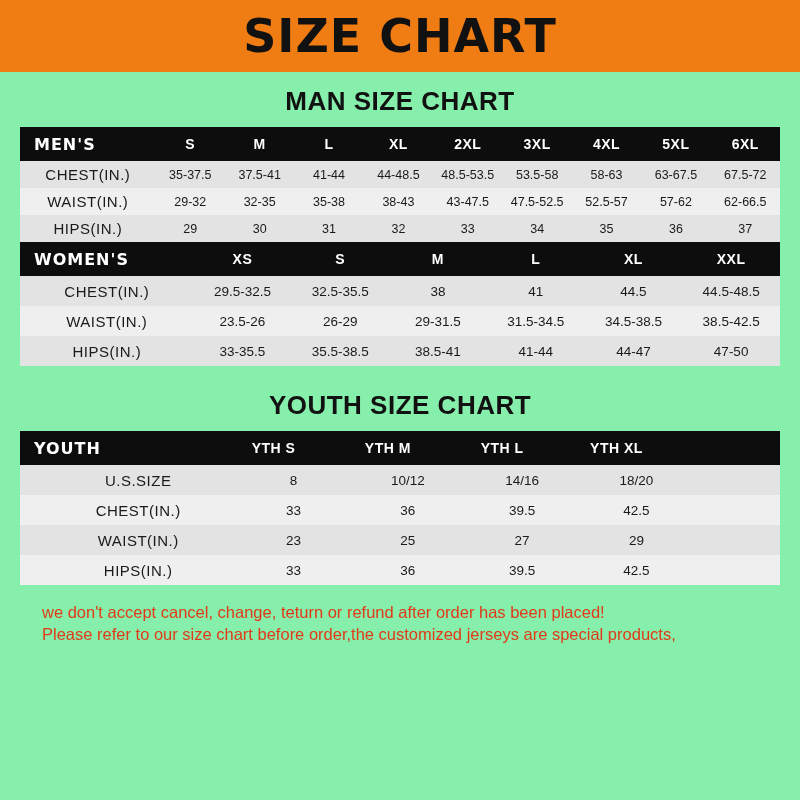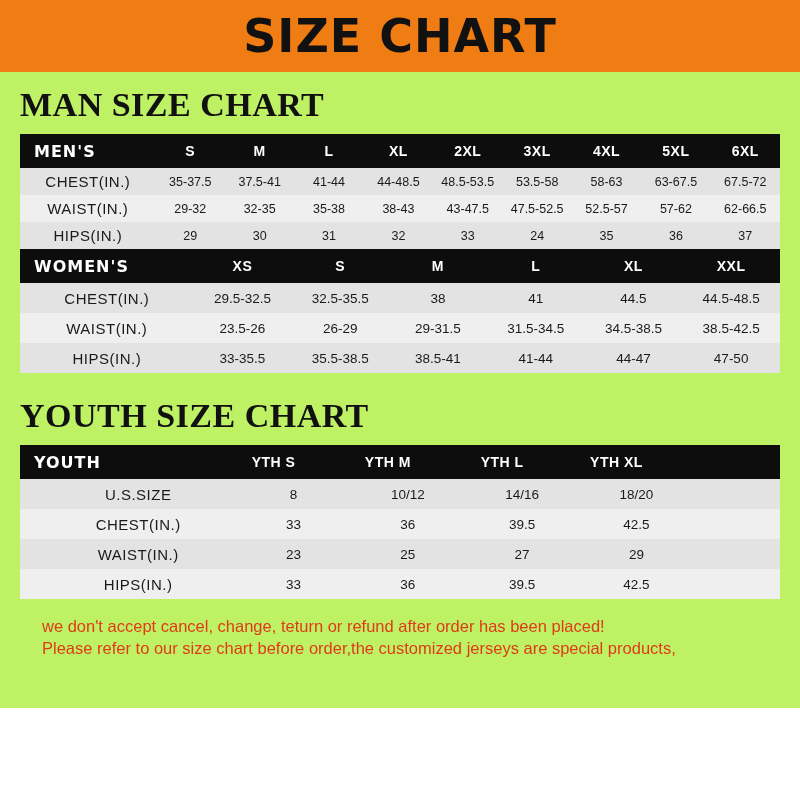--- a/index.html
+++ b/index.html
@@ -9,22 +9,22 @@
   body {
     width: 800px;
     height: 800px;
     background: #ffffff;
     font-family: "Liberation Sans", sans-serif;
     overflow: hidden;
   }
   .page {
     position: relative;
     width: 800px;
-    height: 708px;
-    background: #bef264;
+    height: 800px;
+    background: #86efac;
     box-sizing: border-box;
   }
   
   .banner {
     position: relative;
     height: 72px;
     background: #f07d14;
     display: flex;
     align-items: center;
     justify-content: center;
@@ -36,24 +36,24 @@
     letter-spacing: 1px;
     color: #111111;
     text-align: center;
     line-height: 1;
   }
   .content {
     padding: 0 20px;
     box-sizing: border-box;
   }
   .section-title {
-    text-align: left;
-    font-family: Liberation Serif, serif;
+    text-align: center;
+    font-family: Liberation Sans, sans-serif;
     font-weight: bold;
-    font-size: 34px;
+    font-size: 26px;
     color: #111111;
     letter-spacing: 0.5px;
   }
   .sec1-title { margin: 14px 0 10px 0; }
   .sec2-title { margin: 22px 0 10px 0; }
   .sec3-title { margin: 24px 0 10px 0; }
 
   table.size-table {
     width: 100%;
     border-collapse: collapse;
@@ -166,21 +166,21 @@
           <td>57-62</td>
           <td>62-66.5</td>
         </tr>
         <tr class="odd">
           <td class="rowhead">HIPS(IN.)</td>
           <td>29</td>
           <td>30</td>
           <td>31</td>
           <td>32</td>
           <td>33</td>
-          <td>24</td>
+          <td>34</td>
           <td>35</td>
           <td>36</td>
           <td>37</td>
         </tr>
       </tbody>
     </table>
 
     <table class="size-table women-table">
       <thead>
         <tr>

